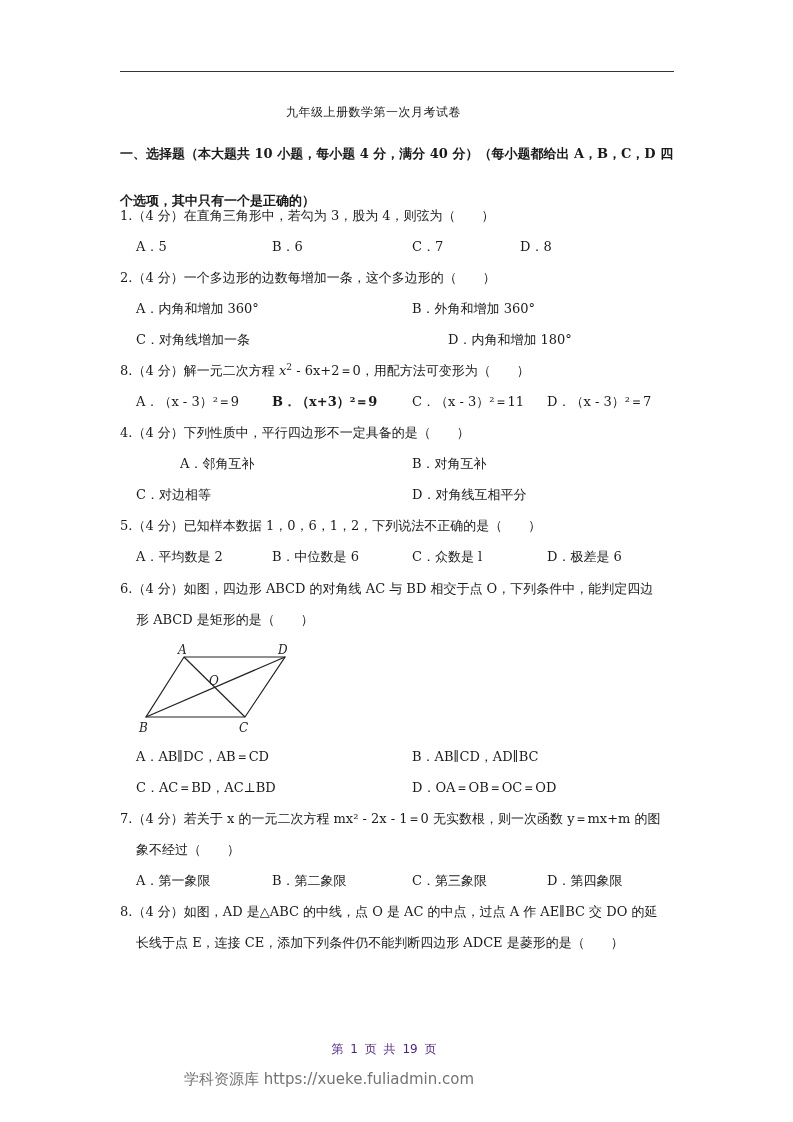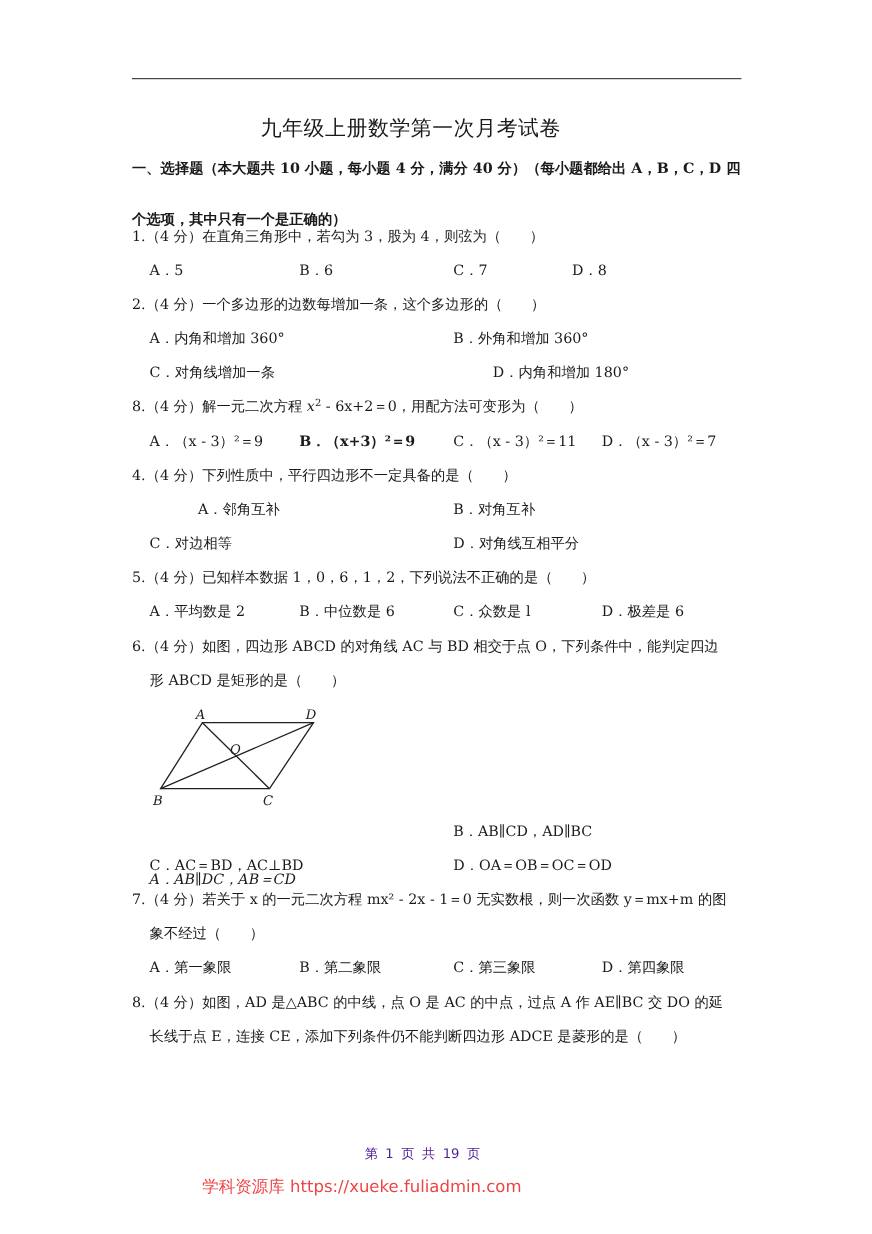--- a/index.html
+++ b/index.html
@@ -1,30 +1,30 @@
 <!DOCTYPE html>
 <html><head>
 <meta charset="utf-8">
 <style>
   html, body { margin: 0; padding: 0; background: #ffffff; }
   body { width: 793px; height: 1122px; position: relative; overflow: hidden;
          font-family: "DejaVu Serif", "Liberation Serif", serif; color: #1a1a1a; }
   .rule { position: absolute; left: 120px; top: 71px; width: 554px; height: 0; border-top: 1.5px solid #333; }
   .title { position: absolute; left: 0; width: 747px; top: 104px; text-align: center;
-           font-size: 19px; letter-spacing: 0.5px; }
+           font-size: 12px; letter-spacing: 0.5px; }
   .line { position: absolute; left: 120px; font-size: 13px; white-space: nowrap; line-height: 18px; }
   .bold { font-weight: bold; }
   .opt { position: absolute; font-size: 13px; white-space: nowrap; line-height: 18px; }
   i { font-style: italic; }
   sup { font-size: 9px; vertical-align: 5px; line-height: 0; }
   .fig { position: absolute; left: 136px; top: 640px; }
   .footer { position: absolute; left: 0; width: 768px; text-align: center; top: 1041px;
             font-family: "DejaVu Sans", sans-serif; font-size: 12px; color: #4c1d95; word-spacing: 3px; }
   .watermark { position: absolute; left: 0; width: 658px; text-align: center; top: 1070px;
-               font-family: "DejaVu Sans", sans-serif; font-size: 15px; color: #ef4444; }
+               font-family: "DejaVu Sans", sans-serif; font-size: 15px; color: #737373; }
 </style>
 </head>
 <body>
 
 <div class="rule"></div>
 
 <div class="title">九年级上册数学第一次月考试卷</div>
 
 <div class="line bold" style="top:145px;">一、选择题（本大题共 10 小题，每小题 4 分，满分 40 分）（每小题都给出 A，B，C，D 四</div>
 <div class="line bold" style="top:176px;margin-top:16px;">个选项，其中只有一个是正确的）</div>
@@ -72,21 +72,21 @@
     <g font-family="DejaVu Serif, serif" font-style="italic" font-size="12" fill="#222">
       <text x="42" y="14">A</text>
       <text x="142" y="14">D</text>
       <text x="73" y="45">O</text>
       <text x="3" y="92">B</text>
       <text x="103" y="92">C</text>
     </g>
   </svg>
 </div>
 
-<div class="opt" style="left:136px; top:792px;font-style:italic;">A．AB∥DC，AB＝CD</div>
+<div class="opt" style="left:136px; top:748px;">A．AB∥DC，AB＝CD</div>
 <div class="opt" style="left:412px; top:748px;">B．AB∥CD，AD∥BC</div>
 <div class="opt" style="left:136px; top:779px;">C．AC＝BD，AC⊥BD</div>
 <div class="opt" style="left:412px; top:779px;">D．OA＝OB＝OC＝OD</div>
 
 <div class="line" style="top:810px;">7.（4 分）若关于 x 的一元二次方程 mx² - 2x - 1＝0 无实数根，则一次函数 y＝mx+m 的图</div>
 <div class="line" style="top:841px; left:136px;">象不经过（　　）</div>
 <div class="opt" style="left:136px; top:872px;">A．第一象限</div>
 <div class="opt" style="left:272px; top:872px;">B．第二象限</div>
 <div class="opt" style="left:412px; top:872px;">C．第三象限</div>
 <div class="opt" style="left:547px; top:872px;">D．第四象限</div>

